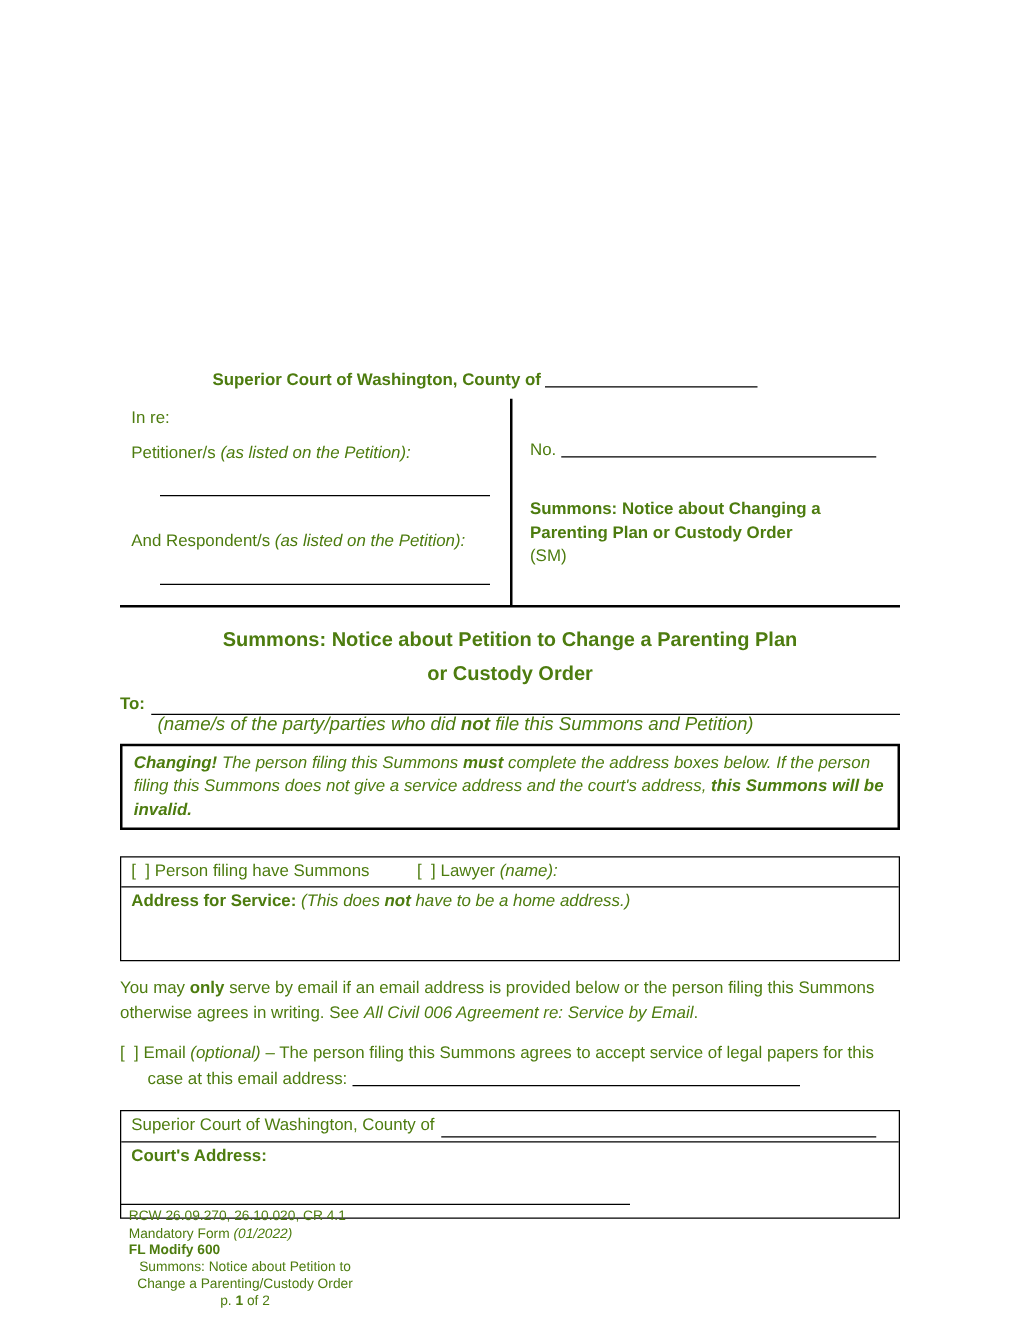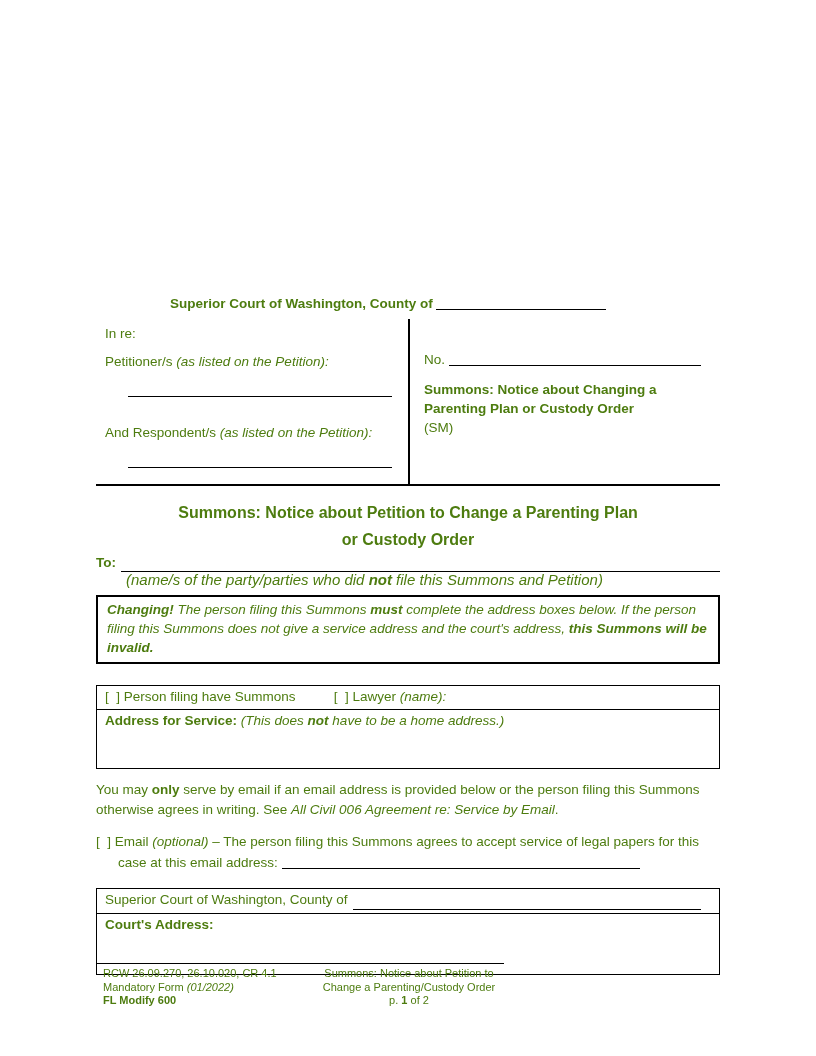--- a/index.html
+++ b/index.html
@@ -33,21 +33,21 @@
 
   .court-heading { padding-left: 74px; font-weight: bold; white-space: nowrap; }
 
   .caption { display: flex; margin-top: 5px; border-bottom: 2px solid #000; }
   .cap-left  { width: 314px; border-right: 2px solid #000; padding: 6px 10px 16px 9px; }
   .cap-right { flex: 1; padding: 32px 4px 10px 14px; }
   .cap-party { margin-top: 9px; }
   .cap-blank { margin: 24px 0 0 23px; width: 264px; border-bottom: 1px solid #000; height: 0; }
   .cap-party-2 { margin-top: 27px; }
   .no-line { white-space: nowrap; }
-  .cap-doc-title { margin-top: 11px; }
+  .cap-doc-title { margin-top: 28px; }
 
   .main-title {
     margin-top: 13px;
     text-align: center;
     font-weight: bold;
     font-size: 16px;
     line-height: 27px;
   }
 
   .to-line { display: flex; align-items: flex-end; margin-top: 1px; text-align: right; }
@@ -70,21 +70,21 @@
   .email-para { margin-top: 11px; line-height: 20px; }
   .email-line { margin-top: 11px; padding-left: 22px; text-indent: -22px; line-height: 21px; }
 
   .court-box { margin-top: 15px; border: 1px solid #000; }
   .court-row1 { display: flex; align-items: flex-end; border-bottom: 1px solid #000; padding: 2px 18px 3px 8px; }
   .court-row1 .label { padding-right: 5px; white-space: nowrap; }
   .court-row2 { padding: 2px 8px; min-height: 60px; font-weight: bold; }
 
   .footer { position: absolute; left: 96px; top: 963px; width: 624px; font-size: 11px; line-height: 13.5px; }
   .footer-rule { width: 408px; border-top: 1px solid #000; }
-  .footer-cols { display: flex; padding-top: 3px; }
+  .footer-cols { display: flex; padding-top: 3px; flex-direction: column; }
   .f-left { width: 213px; padding-left: 7px; }
   .f-center { width: 200px; text-align: center; }
 </style>
 </head>
 <body>
 
 <div class="page">
   <div class="content">
 
     <div class="court-heading">

